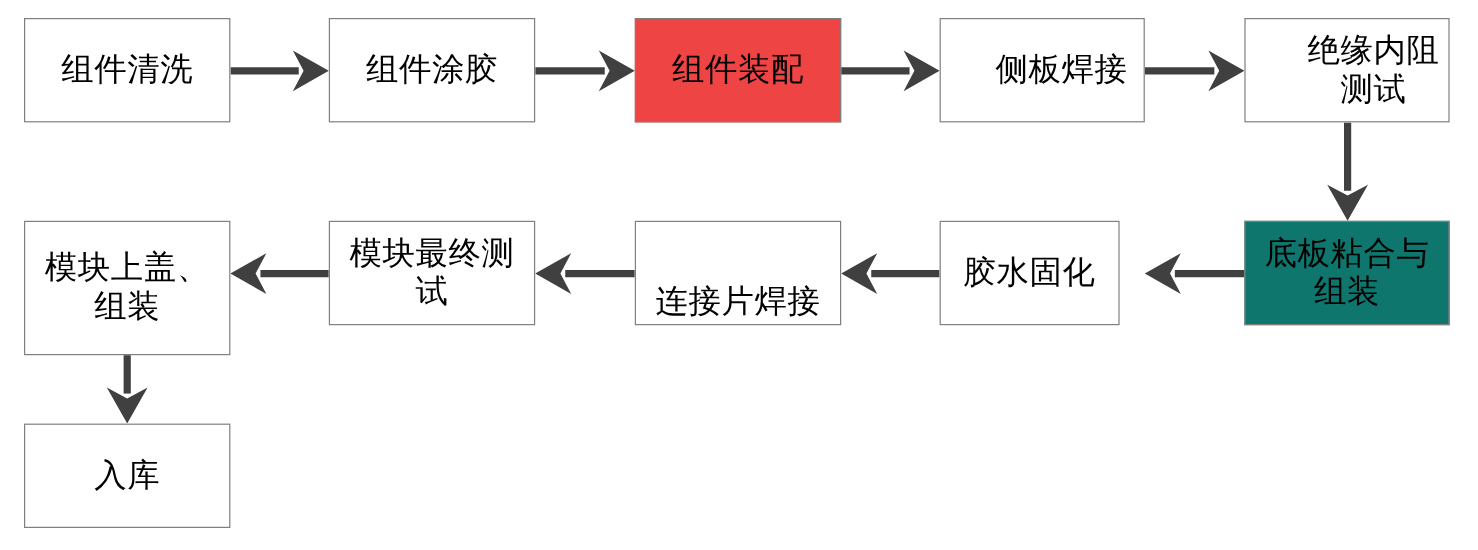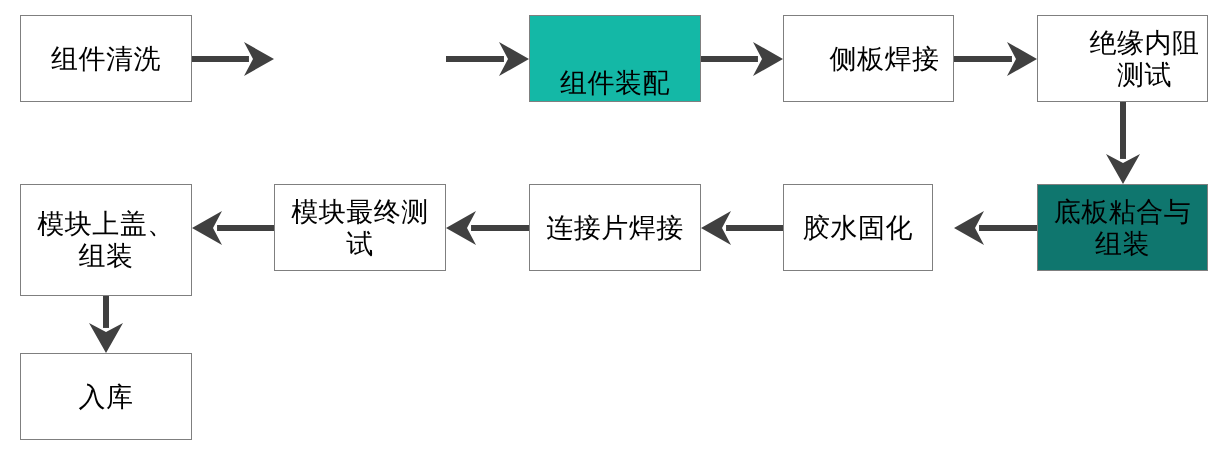--- a/index.html
+++ b/index.html
@@ -107,36 +107,39 @@
     </div>
     <div class="conn" style="left: 85px; top: 250px; width: 42px; height: 124px;">
       <svg width="42" height="124" viewBox="0 0 42 124">
         <line x1="21" y1="21" x2="21" y2="77.95" stroke="#404040" stroke-width="6" stroke-linecap="butt"></line>
         <path d="M 0 0 L -30 -17 L -21 0  L -30 17 Z" fill="#404040" transform="translate(21,103) rotate(90)"></path>
       </svg>
     </div>
     <div class="node" style="left: 20px; top: 15px; width: 172px; height: 87px; border-color: rgb(127, 127, 127); background: rgb(255, 255, 255); color: rgb(0, 0, 0);">
       <span class="label">组件清洗</span>
     </div>
-    <div class="node" style="left: 529px; top: 15px; width: 172px; height: 87px; border-color: rgb(127, 127, 127); background: #14b8a6; color: rgb(0, 0, 0); align-items: flex-end;">
+    <div class="node" style="left: 274px; top: 15px; width: 172px; height: 87px; border-color: rgb(127, 127, 127); background: rgb(255, 255, 255); color: rgb(0, 0, 0);">
+      <span class="label">组件涂胶</span>
+    </div>
+    <div class="node" style="left: 529px; top: 15px; width: 172px; height: 87px; border-color: rgb(127, 127, 127); background: #ef4444; color: rgb(0, 0, 0);">
       <span class="label">组件装配</span>
     </div>
     <div class="node" style="left: 783px; top: 15px; width: 171px; height: 87px; border-color: rgb(127, 127, 127); background: rgb(255, 255, 255); color: rgb(0, 0, 0); padding-left: 36px;">
       <span class="label">侧板焊接</span>
     </div>
     <div class="node" style="left: 1037px; top: 15px; width: 171px; height: 87px; border-color: rgb(127, 127, 127); background: rgb(255, 255, 255); color: rgb(0, 0, 0); padding-left: 48px;">
       <span class="label">绝缘内阻测试</span>
     </div>
     <div class="node" style="left: 1037px; top: 184px; width: 171px; height: 87px; border-color: rgb(127, 127, 127); background: #0f766e; color: rgb(0, 0, 0);">
       <span class="label">底板粘合与组装</span>
     </div>
     <div class="node" style="left: 783px; top: 184px; width: 150px; height: 87px; border-color: rgb(127, 127, 127); background: rgb(255, 255, 255); color: rgb(0, 0, 0);">
       <span class="label">胶水固化</span>
     </div>
-    <div class="node" style="left: 529px; top: 184px; width: 172px; height: 87px; border-color: rgb(127, 127, 127); background: rgb(255, 255, 255); color: rgb(0, 0, 0);">
+    <div class="node" style="left: 529px; top: 184px; width: 172px; height: 87px; border-color: rgb(127, 127, 127); background: rgb(255, 255, 255); color: rgb(0, 0, 0); align-items: flex-end;">
       <span class="label">连接片焊接</span>
     </div>
     <div class="node" style="left: 274px; top: 184px; width: 172px; height: 87px; border-color: rgb(127, 127, 127); background: rgb(255, 255, 255); color: rgb(0, 0, 0);">
       <span class="label">模块最终测试</span>
     </div>
     <div class="node" style="left: 20px; top: 184px; width: 172px; height: 112px; border-color: rgb(127, 127, 127); background: rgb(255, 255, 255); color: rgb(0, 0, 0);">
       <span class="label">模块上盖、组装</span>
     </div>
     <div class="node" style="left: 20px; top: 353px; width: 172px; height: 87px; border-color: rgb(127, 127, 127); background: rgb(255, 255, 255); color: rgb(0, 0, 0);">
       <span class="label">入库</span>

